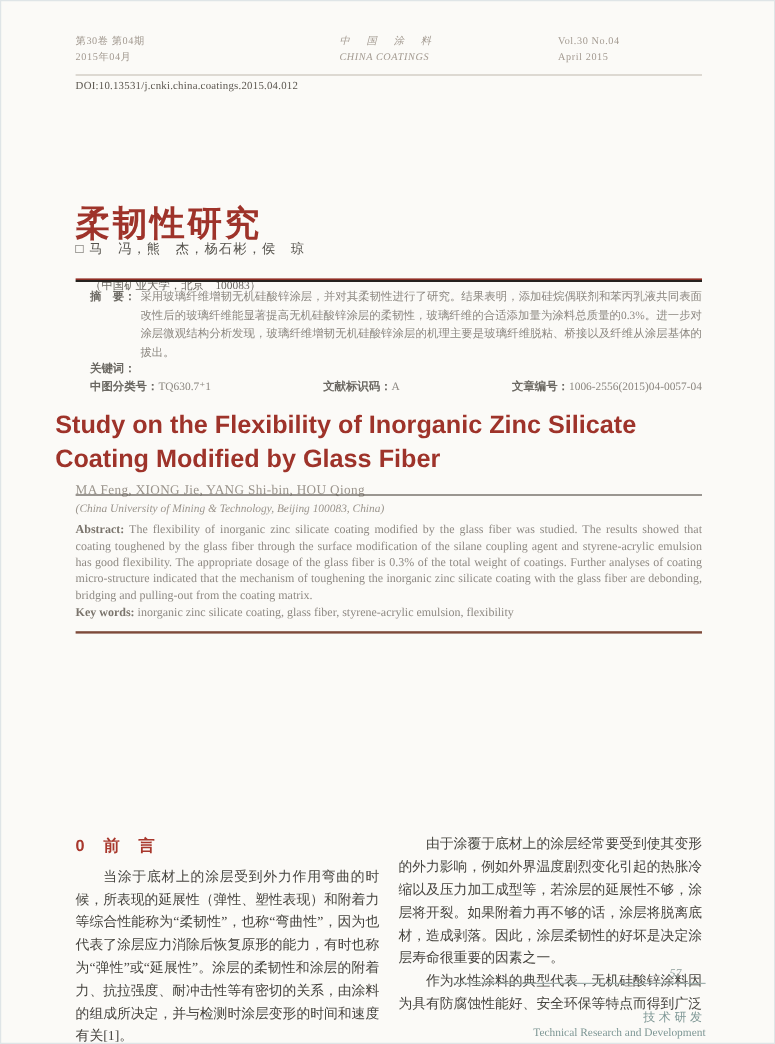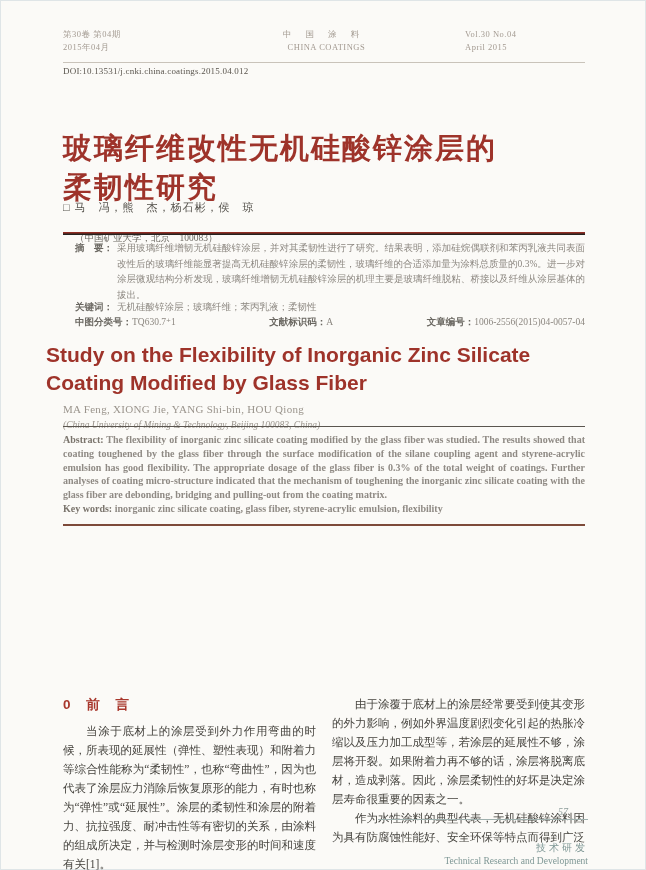--- a/index.html
+++ b/index.html
@@ -9,21 +9,21 @@
     box-shadow:inset 0 0 0 1px #dfe5e7;
     font-family:"Liberation Serif","DejaVu Serif",serif;
     color:#44423e;
   }
   
   .jheader{position:absolute;top:28px;left:63px;right:61px;
     display:flex;justify-content:space-between;align-items:flex-end;
     font-size:8.5px;line-height:13px;color:#a39a91;letter-spacing:.5px;}
   .jh-left,.jh-right{width:120px;}
   .jh-right{text-align:left;}
-  .jh-center{text-align:right;}
+  .jh-center{text-align:left;font-style:italic;}
   .jh-center .cn{letter-spacing:6px;}
   .jh-rule{position:absolute;top:62px;left:63px;right:61px;border-top:1px solid #c9c3ba;}
   .doi{position:absolute;top:66px;left:63px;font-size:9px;color:#5b564f;letter-spacing:.2px;}
   
   .title-cn{position:absolute;top:110px;left:63px;right:61px;
     font-family:"Liberation Sans","DejaVu Sans",sans-serif;
     font-weight:bold;font-size:29px;line-height:39px;color:#9e332a;letter-spacing:2px;}
   .authors-cn{position:absolute;top:200px;left:63px;font-size:11px;color:#55524c;letter-spacing:1px;}
   .affil-cn{position:absolute;top:232px;left:75px;font-size:9.5px;color:#6b6862;}
   .rule-thick{position:absolute;top:232px;left:63px;right:61px;height:3px;
@@ -37,23 +37,23 @@
   .kw-cn .lbl{flex:none;width:42px;font-weight:bold;color:#6b6862;}
   .clc-row{position:absolute;top:316px;left:75px;right:61px;display:flex;
     justify-content:space-between;font-size:9.5px;color:#8c8780;}
   .clc-row .lbl{font-weight:bold;color:#6b6862;}
   
   .title-en{position:absolute;top:341px;left:46px;right:61px;
     font-family:"Liberation Sans","DejaVu Sans",sans-serif;
     font-weight:bold;font-size:21px;line-height:28px;color:#9e332a;}
   .authors-en{position:absolute;top:403px;left:63px;font-size:11px;color:#9a948c;letter-spacing:.3px;}
   .affil-en{position:absolute;top:420px;left:63px;font-size:9.5px;font-style:italic;color:#9a948c;}
-  .abs-en{position:absolute;top:426px;left:63px;right:61px;
+  .abs-en{position:absolute;top:412px;left:63px;right:61px;
     border-top:1px solid #5a554f;border-bottom:2px solid #7d4a3a;
-    padding:6px 0 8px 0;font-size:10px;line-height:13.8px;color:#8f8a84;text-align:justify;font-weight:bold;}
+    padding:22px 0 8px 0;font-size:10px;line-height:13.8px;color:#8f8a84;text-align:justify;}
   .abs-en b{color:#7a746c;}
   
   .columns{position:absolute;top:652px;left:63px;right:61px;display:flex;gap:16px;margin-top:43px;}
   .col{flex:1;font-size:11.5px;line-height:19px;color:#46443f;text-align:justify;}
   .sec-head{font-family:"Liberation Sans","DejaVu Sans",sans-serif;
     font-weight:bold;font-size:13.5px;color:#a8372c;letter-spacing:6px;margin:0 0 8px 0;}
   .para{text-indent:2em;margin:0;}
   
   .pfooter{position:absolute;top:806px;right:58px;width:210px;text-align:right;color:#7e9795;}
   .pageno{font-size:10px;font-style:italic;padding-right:20px;color:#8d9d9b;}
@@ -77,37 +77,36 @@
     </div>
     <div class="jh-right">
       <div>Vol.30 No.04</div>
       <div>April 2015</div>
     </div>
   </div>
   <div class="jh-rule"></div>
   <div class="doi">DOI:10.13531/j.cnki.china.coatings.2015.04.012</div>
 
   <h1 class="title-cn">
-    <span>玻璃纤维改性无机硅酸锌涂层的</span><br>
+    <br>
     <span>柔韧性研究</span>
   </h1>
 
   <div class="authors-cn">□ 马　冯，熊　杰，杨石彬，侯　琼</div>
   <div class="affil-cn">（中国矿业大学，北京　100083）</div>
 
   <div class="rule-thick"></div>
 
   <div class="abs-cn">
     <span class="lbl">摘　要：</span>
     <span>采用玻璃纤维增韧无机硅酸锌涂层，并对其柔韧性进行了研究。结果表明，添加硅烷偶联剂和苯丙乳液共同表面改性后的玻璃纤维能显著提高无机硅酸锌涂层的柔韧性，玻璃纤维的合适添加量为涂料总质量的0.3%。进一步对涂层微观结构分析发现，玻璃纤维增韧无机硅酸锌涂层的机理主要是玻璃纤维脱粘、桥接以及纤维从涂层基体的拔出。</span>
   </div>
 
   <div class="kw-cn">
     <span class="lbl">关键词：</span>
-    <span>无机硅酸锌涂层；玻璃纤维；苯丙乳液；柔韧性</span>
   </div>
 
   <div class="clc-row">
     <span><b class="lbl">中图分类号：</b><span>TQ630.7⁺1</span></span>
     <span><b class="lbl">文献标识码：</b><span>A</span></span>
     <span><b class="lbl">文章编号：</b><span>1006-2556(2015)04-0057-04</span></span>
   </div>
 
   <h2 class="title-en" style="margin:0;">Study on the Flexibility of Inorganic Zinc Silicate Coating Modified by Glass Fiber</h2>
   <div class="authors-en">MA Feng, XIONG Jie, YANG Shi-bin, HOU Qiong</div>

